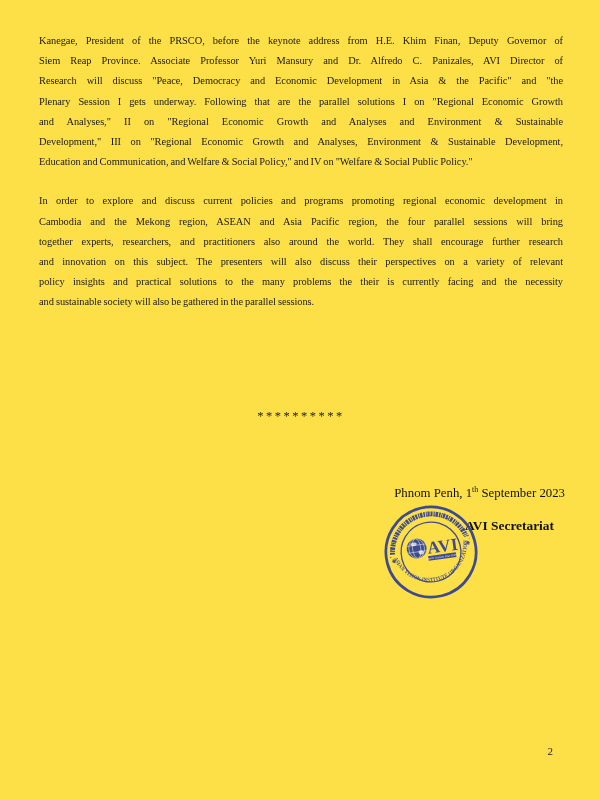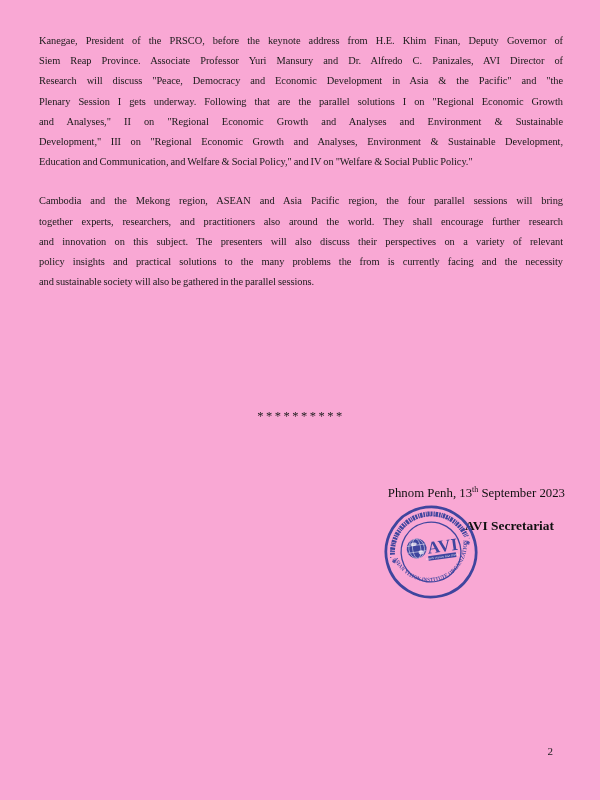--- a/index.html
+++ b/index.html
@@ -1,19 +1,19 @@
 <!DOCTYPE html>
 <html><head>
 <meta charset="utf-8">
 <style>
   html,body { margin:0; padding:0; background:#ffffff; }
   .page {
     position:relative;
     width:600px; height:800px;
-    background:#f9a8d4;
+    background:#fde047;
     font-family:"Liberation Serif", serif;
     color:#1a1a1a;
     overflow:hidden;
   }
   .body-text {
     position:absolute;
     left:39px; top:31px;
     width:524px;
   }
   .paragraph { margin:0 0 19px 0; }
@@ -76,31 +76,32 @@
     <div class="paragraph">
         <div class="line">Kanegae, President of the PRSCO, before the keynote address from H.E. Khim Finan, Deputy Governor of</div>
         <div class="line">Siem Reap Province. Associate Professor Yuri Mansury and Dr. Alfredo C. Panizales, AVI Director of</div>
         <div class="line">Research will discuss "Peace, Democracy and Economic Development in Asia &amp; the Pacific" and "the</div>
         <div class="line">Plenary Session I gets underway. Following that are the parallel solutions I on "Regional Economic Growth</div>
         <div class="line">and Analyses," II on "Regional Economic Growth and Analyses and Environment &amp; Sustainable</div>
         <div class="line">Development," III on "Regional Economic Growth and Analyses, Environment &amp; Sustainable Development,</div>
         <div class="line">Education and Communication, and Welfare &amp; Social Policy," and IV on "Welfare &amp; Social Public Policy."</div>
       </div>
     <div class="paragraph">
+        <div class="line">In order to explore and discuss current policies and programs promoting regional economic development in</div>
         <div class="line">Cambodia and the Mekong region, ASEAN and Asia Pacific region, the four parallel sessions will bring</div>
         <div class="line">together experts, researchers, and practitioners also around the world. They shall encourage further research</div>
         <div class="line">and innovation on this subject. The presenters will also discuss their perspectives on a variety of relevant</div>
-        <div class="line">policy insights and practical solutions to the many problems the from is currently facing and the necessity</div>
+        <div class="line">policy insights and practical solutions to the many problems the their is currently facing and the necessity</div>
         <div class="line">and sustainable society will also be gathered in the parallel sessions.</div>
       </div>
   </div>
 
   <div class="separator">**********</div>
 
-  <div class="dateline"><span>Phnom Penh, 13</span><sup>th</sup><span> September 2023</span></div>
+  <div class="dateline"><span>Phnom Penh, 1</span><sup>th</sup><span> September 2023</span></div>
 
   <div class="signature">AVI Secretariat</div>
 
   <svg class="stamp" viewBox="0 0 100 100">
     <g class="ink" fill="none" transform="rotate(-14 50 50)">
 
       <circle cx="50" cy="50" r="46" stroke-width="2.8"></circle>
       <circle cx="50" cy="50" r="30.5" stroke-width="1.3"></circle>
 
       <path d="M 11.2 43.2 A 39.5 39.5 0 0 1 88.8 43.2" stroke-width="5" stroke-dasharray="2 1 1.2 0.8 2.6 1 1.6 0.9 1 0.7 2.2 0.9"></path>

